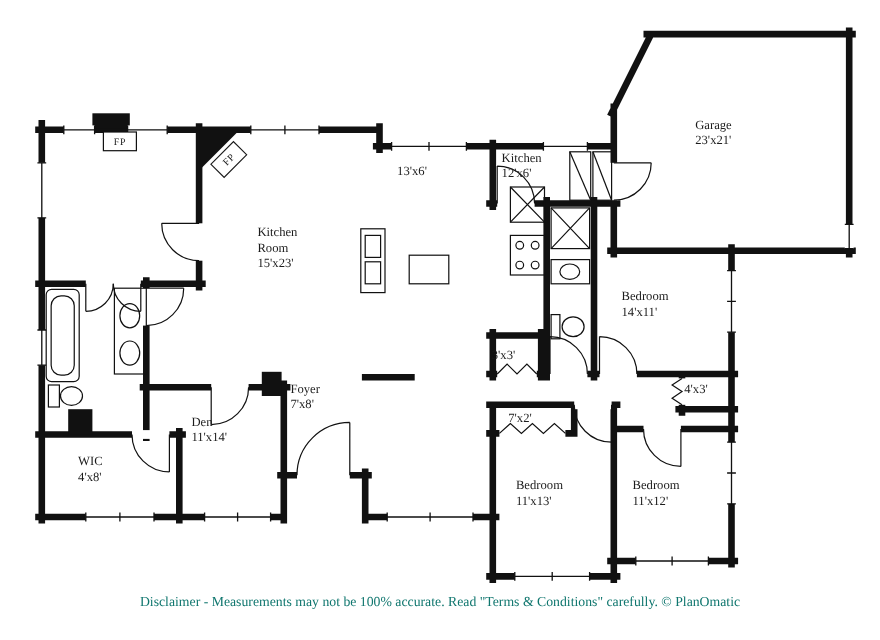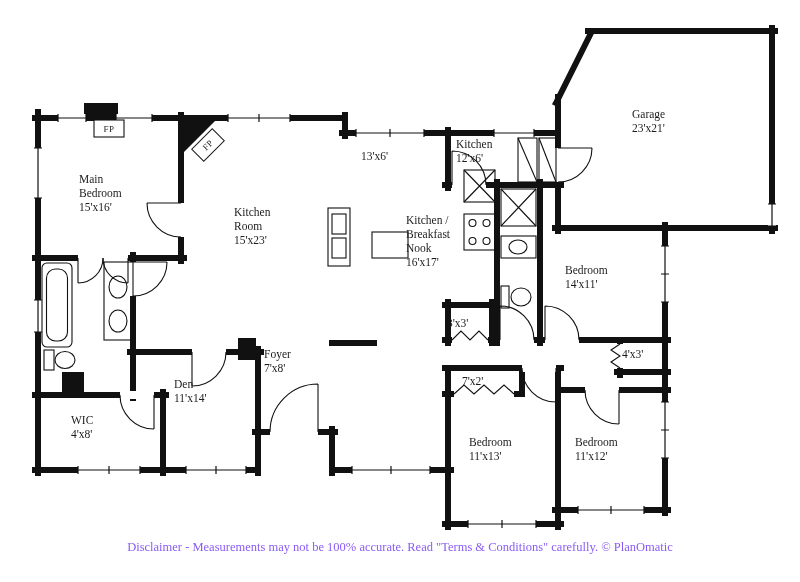--- a/index.html
+++ b/index.html
@@ -14,21 +14,21 @@
   }
   .room-label .rname{display:block;}
   .room-label .dims{display:block;}
   .fp-label{
     position:absolute;background:#fff;border:1px solid #1c1c1c;
     display:flex;align-items:center;justify-content:center;
     font-size:9px;color:#1c1c1c;letter-spacing:.5px;
   }
   .disclaimer{
     position:absolute;left:0;right:0;top:540px;text-align:center;
-    font-size:12.5px;color:#8b5cf6;
+    font-size:12.5px;color:#0f766e;
   }
 </style>
 </head>
 <body>
 
 <div class="stage">
 
   <svg class="plan-svg" width="800" height="582" viewBox="0 0 800 582">
 
     <g stroke="#111" stroke-width="6" fill="none" stroke-linecap="square">
@@ -183,43 +183,35 @@
       </g>
       <g>
         <rect x="501" y="286" width="8" height="22"></rect>
         <ellipse cx="521" cy="297" rx="10" ry="9"></ellipse>
       </g>
     </g>
 
     <rect x="94" y="120" width="30" height="17" fill="#fff" stroke="#111" stroke-width="1.1"></rect>
   </svg>
 
-  <div class="room-label" style="left:111px;top:193px;width:64px;">
-    <span class="rname">Main Bedroom</span>
-    <span class="dims">15'x16'</span>
-  </div>
   <div class="room-label" style="left:257px;top:226px;width:46px;">
     <span class="rname">Kitchen Room</span>
     <span class="dims">15'x23'</span>
   </div>
   <div class="room-label" style="left:386px;top:156px;width:50px;">
     <span class="dims">13'x6'</span>
   </div>
   <div class="room-label" style="left:483px;top:151px;width:54px;">
     <span class="rname">Kitchen</span>
     <span class="dims">12'x6'</span>
   </div>
   <div class="room-label" style="left:667px;top:121px;width:70px;">
     <span class="rname">Garage</span>
     <span class="dims">23'x21'</span>
   </div>
-  <div class="room-label" style="left:436px;top:241px;width:60px;">
-    <span class="rname">Kitchen / Breakfast Nook</span>
-    <span class="dims">16'x17'</span>
-  </div>
   <div class="room-label" style="left:597px;top:277px;width:64px;">
     <span class="rname">Bedroom</span>
     <span class="dims">14'x11'</span>
   </div>
   <div class="room-label" style="left:467px;top:323px;width:40px;">
     <span class="dims">3'x3'</span>
   </div>
   <div class="room-label" style="left:642px;top:354px;width:40px;">
     <span class="dims">4'x3'</span>
   </div>

